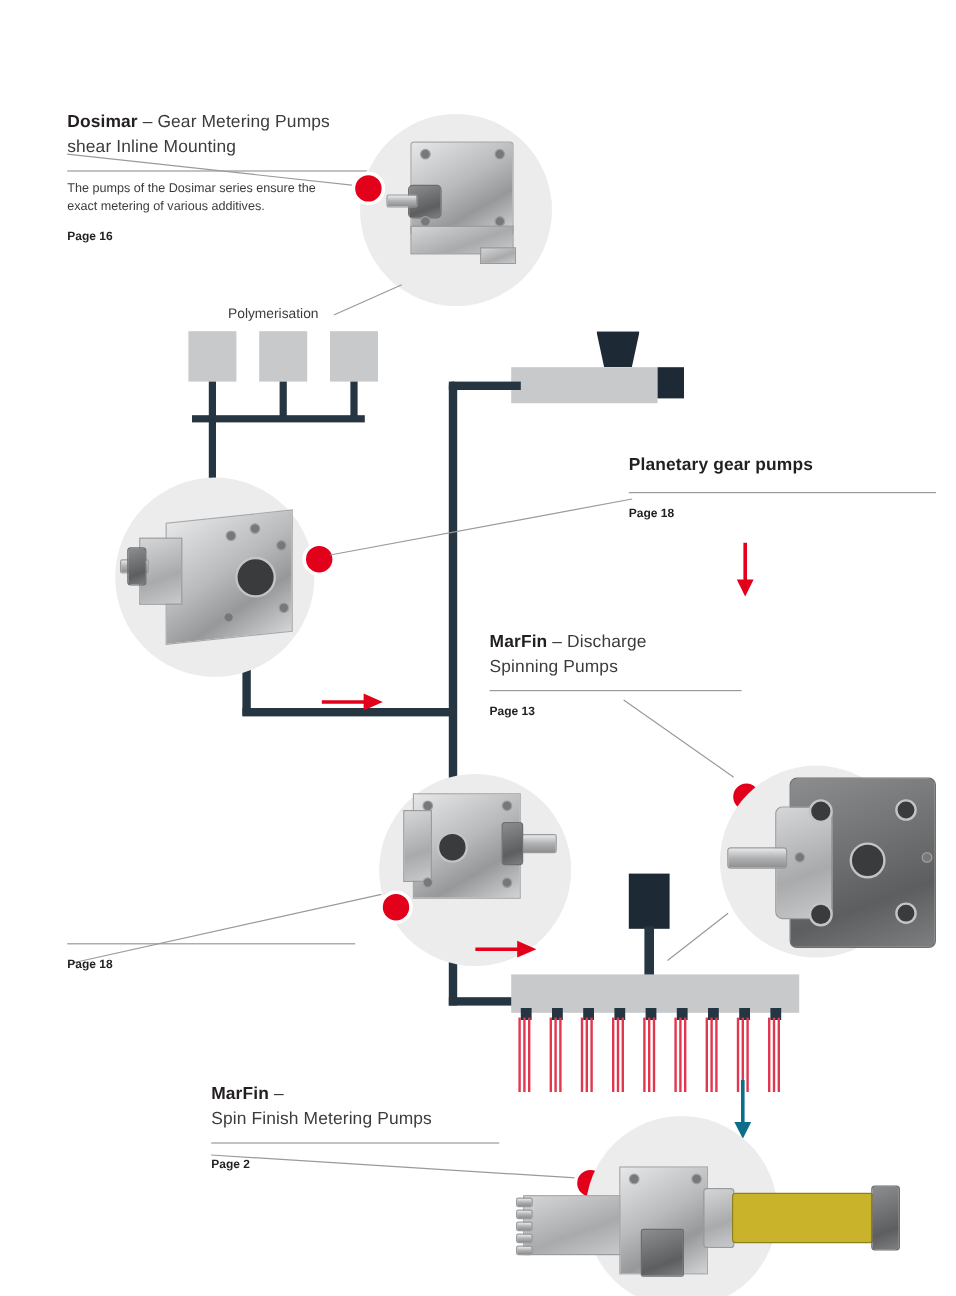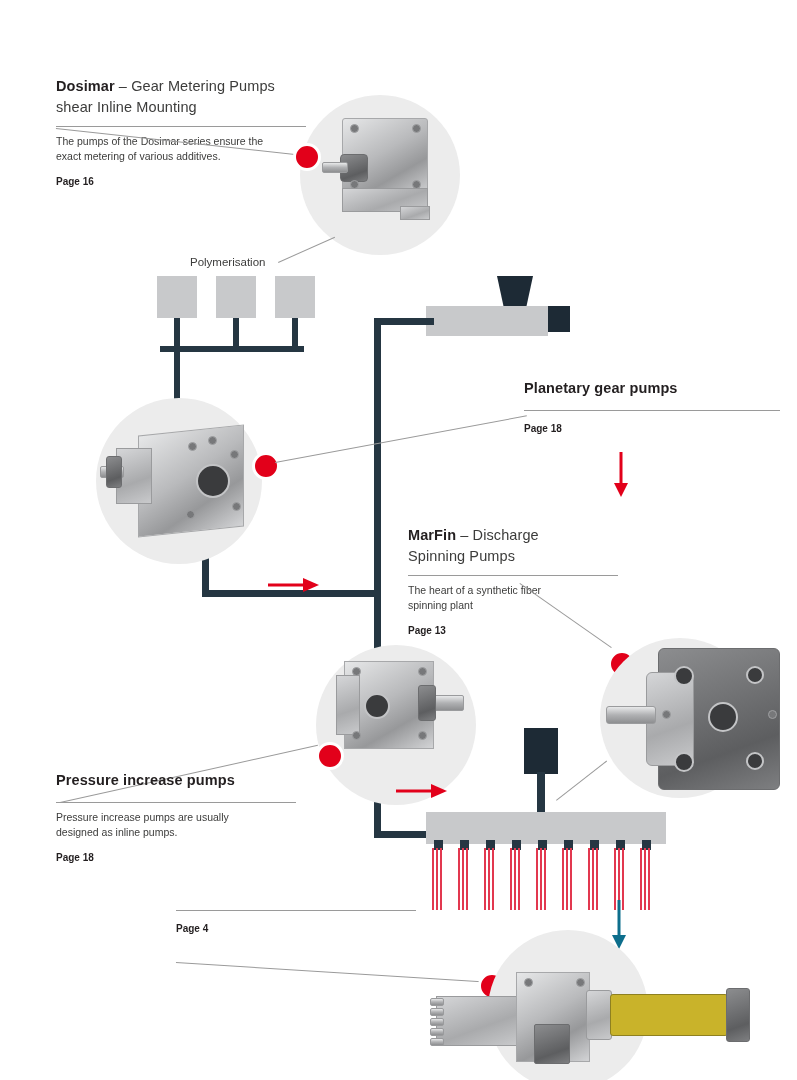--- a/index.html
+++ b/index.html
@@ -141,21 +141,21 @@
   }
 
   
   .arrow-red, .arrow-teal { position: absolute; }
 </style>
 </head>
 <body>
 
 <div id="page">
 
-  <div class="callout" style="left:56px; top:76px; width:250px;">
+  <div class="callout" style="left:56px; top:92px; width:250px;">
     <div class="title">
       <b>Dosimar</b><span> – Gear Metering Pumps</span><br>
       <span>shear Inline Mounting</span>
     </div>
     <div class="rule"></div>
     <div class="body" style="width:210px;">The pumps of the Dosimar series ensure the exact metering of various additives.</div>
     <div class="page">Page 16</div>
   </div>
 
   <div class="leader" style="left:56px; top:128px; width:254px; transform:rotate(6.2deg);"></div>
@@ -232,21 +232,20 @@
     <path d="M0 10 L36 10" stroke="#e2001a" stroke-width="3" fill="none"></path>
     <path d="M35 3 L35 17 L51 10 Z" fill="#e2001a"></path>
   </svg>
 
   <div class="callout" style="left:408px; top:525px; width:210px;">
     <div class="title">
       <b>MarFin</b><span> – Discharge</span><br>
       <span>Spinning Pumps</span>
     </div>
     <div class="rule"></div>
-    <div class="body" style="width:150px;">The heart of a synthetic fiber spinning plant</div>
     <div class="page">Page 13</div>
   </div>
   <div class="leader" style="left:520px; top:583px; width:112px; transform:rotate(35deg);"></div>
   <div class="dot" style="left:608px; top:650px;"></div>
 
   <div class="disc" style="left:600px; top:638px; width:160px; height:160px;"></div>
   <div class="machine" style="left:600px; top:640px; width:200px; height:156px;">
     <div class="m-dark" style="left:58px; top:8px; width:120px; height:140px; border-radius:6px;"></div>
     <div class="m-body2" style="left:46px; top:32px; width:46px; height:92px; border-radius:6px;"></div>
     <div class="m-shaft" style="left:6px; top:66px; width:48px; height:16px; border-radius:3px;"></div>
@@ -270,23 +269,21 @@
     <div class="m-dark" style="left:96px; top:30px; width:16px; height:34px; border-radius:3px;"></div>
     <div class="m-bolt" style="left:30px; top:12px;"></div>
     <div class="m-bolt" style="left:96px; top:12px;"></div>
     <div class="m-bolt" style="left:30px; top:76px;"></div>
     <div class="m-bolt" style="left:96px; top:76px;"></div>
   </div>
   <div class="dot" style="left:316px; top:742px;"></div>
   <div class="leader" style="left:60px; top:802px; width:264px; transform:rotate(-12.5deg);"></div>
 
   <div class="callout" style="left:56px; top:772px; width:240px;">
-    <div class="section-head">Pressure increase pumps</div>
     <div class="rule" style="margin-top:14px;"></div>
-    <div class="body" style="width:196px;">Pressure increase pumps are usually designed as inline pumps.</div>
     <div class="page">Page 18</div>
   </div>
 
   <svg class="arrow-red" style="left:396px; top:781px; width:52px; height:20px;" viewBox="0 0 52 20">
     <path d="M0 10 L36 10" stroke="#e2001a" stroke-width="3" fill="none"></path>
     <path d="M35 3 L35 17 L51 10 Z" fill="#e2001a"></path>
   </svg>
 
   <div class="dark-box" style="left:524px; top:728px; width:34px; height:46px;"></div>
   <div class="pipe" style="left:537px; top:772px; width:8px; height:44px;"></div>
@@ -333,22 +330,26 @@
     <div class="fil" style="left:214px;top:0; height:62px;"></div>
     <div class="fil" style="left:218px;top:0; height:62px;"></div>
   </div>
 
   <svg class="arrow-teal" style="left:608px; top:900px; width:22px; height:50px;" viewBox="0 0 22 50">
     <path d="M11 0 L11 36" stroke="#0d6e8c" stroke-width="3" fill="none"></path>
     <path d="M4 35 L18 35 L11 49 Z" fill="#0d6e8c"></path>
   </svg>
 
   <div class="callout" style="left:176px; top:902px; width:240px;">
+    <div class="title">
+      <b>MarFin</b><span> –</span><br>
+      <span>Spin Finish Metering Pumps</span>
+    </div>
     <div class="rule"></div>
-    <div class="page">Page 4</div>
+    <div class="page">Page 2</div>
   </div>
   <div class="leader" style="left:176px; top:962px; width:318px; transform:rotate(3.6deg);"></div>
   <div class="dot" style="left:478px; top:972px;"></div>
 
   <div class="disc" style="left:488px; top:930px; width:160px; height:160px;"></div>
   <div class="machine" style="left:430px; top:962px; width:320px; height:110px;">
     <div class="m-body2" style="left:6px; top:34px; width:82px; height:48px;"></div>
     <div class="m-shaft" style="left:0px; top:36px; width:12px; height:6px;"></div>
     <div class="m-shaft" style="left:0px; top:46px; width:12px; height:6px;"></div>
     <div class="m-shaft" style="left:0px; top:56px; width:12px; height:6px;"></div>

